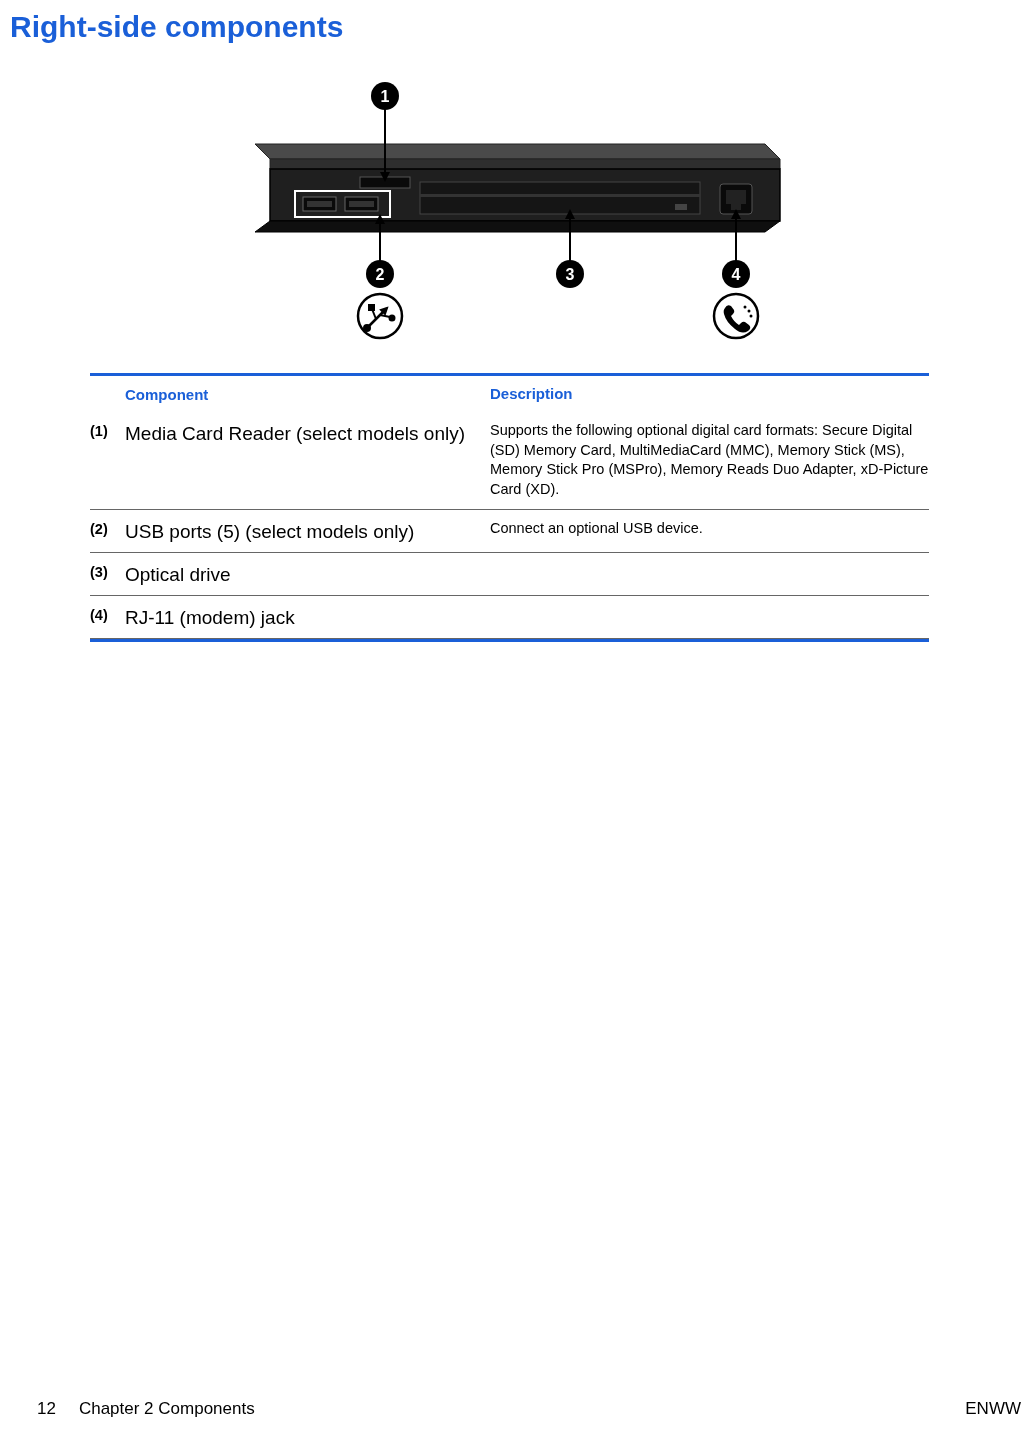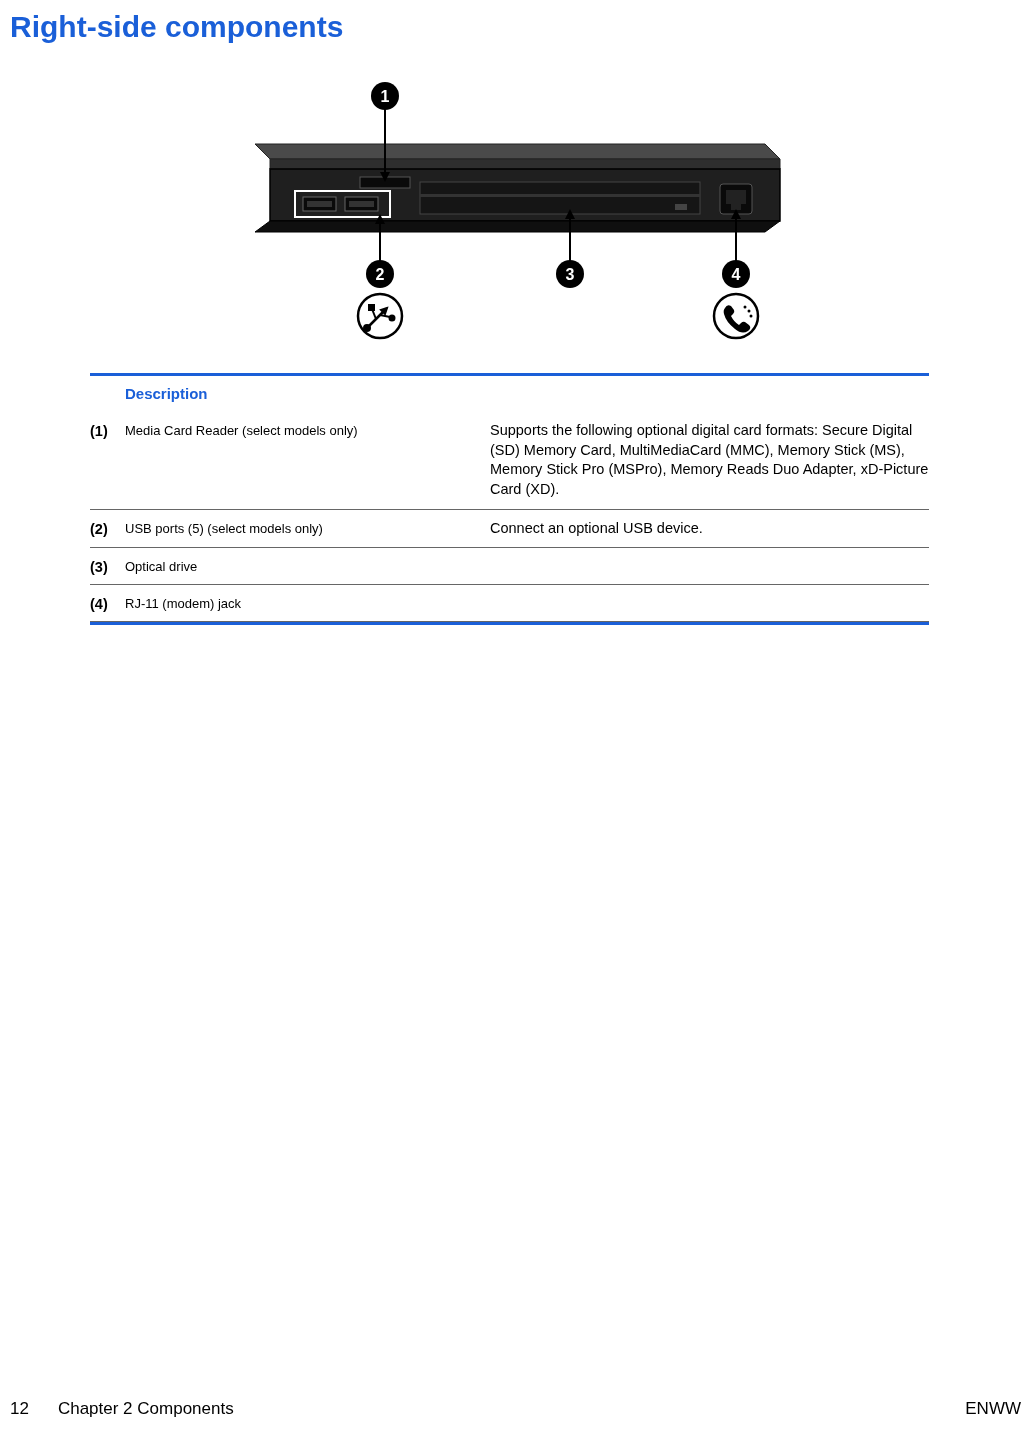--- a/index.html
+++ b/index.html
@@ -47,21 +47,21 @@
     }
     .col-num {
       width: 35px;
       font-weight: bold;
       font-size: 14.5px;
       flex-shrink: 0;
       padding-top: 2px;
     }
     .col-comp {
       width: 365px;
-      font-size: 13px;
+      font-size: 19px;
       flex-shrink: 0;
       padding-top: 2px;
     }
     .col-desc {
       flex: 1;
       font-size: 14.5px;
       line-height: 1.35;
     }
     .th {
       color: #1a5fd8;
@@ -80,21 +80,22 @@
       position: absolute;
       bottom: 25px;
       left: 10px;
       right: 10px;
       display: flex;
       justify-content: space-between;
       font-size: 17px;
     }
     .footer-left {
       display: flex;
-      gap: 29px;
+      gap: 23px;
+      margin-left: 27px;
     }
   </style>
 </head>
 <body>
 
 <div class="page">
   <h1 class="section-title">Right-side components</h1>
 
   <div class="diagram-wrap">
     <svg class="diagram" width="580" height="280" viewBox="0 0 580 280">
@@ -162,20 +163,21 @@
       <circle cx="529" cy="247" r="1.5" fill="#000"></circle>
       <circle cx="531" cy="252" r="1.5" fill="#000"></circle>
     </svg>
   </div>
 
   <div class="table-container">
     <div class="blue-bar"></div>
 
     <div class="table-header">
       <div class="col-num"></div>
+      <div class="col-comp th">Component</div>
       <div class="col-desc th">Description</div>
     </div>
 
     <div class="table-row">
       <div class="col-num">(1)</div>
       <div class="col-comp">Media Card Reader (select models only)</div>
       <div class="col-desc">Supports the following optional digital card formats: Secure Digital (SD) Memory Card, MultiMediaCard (MMC), Memory Stick (MS), Memory Stick Pro (MSPro), Memory Reads Duo Adapter, xD-Picture Card (XD).</div>
     </div>
 
     <div class="table-row">

